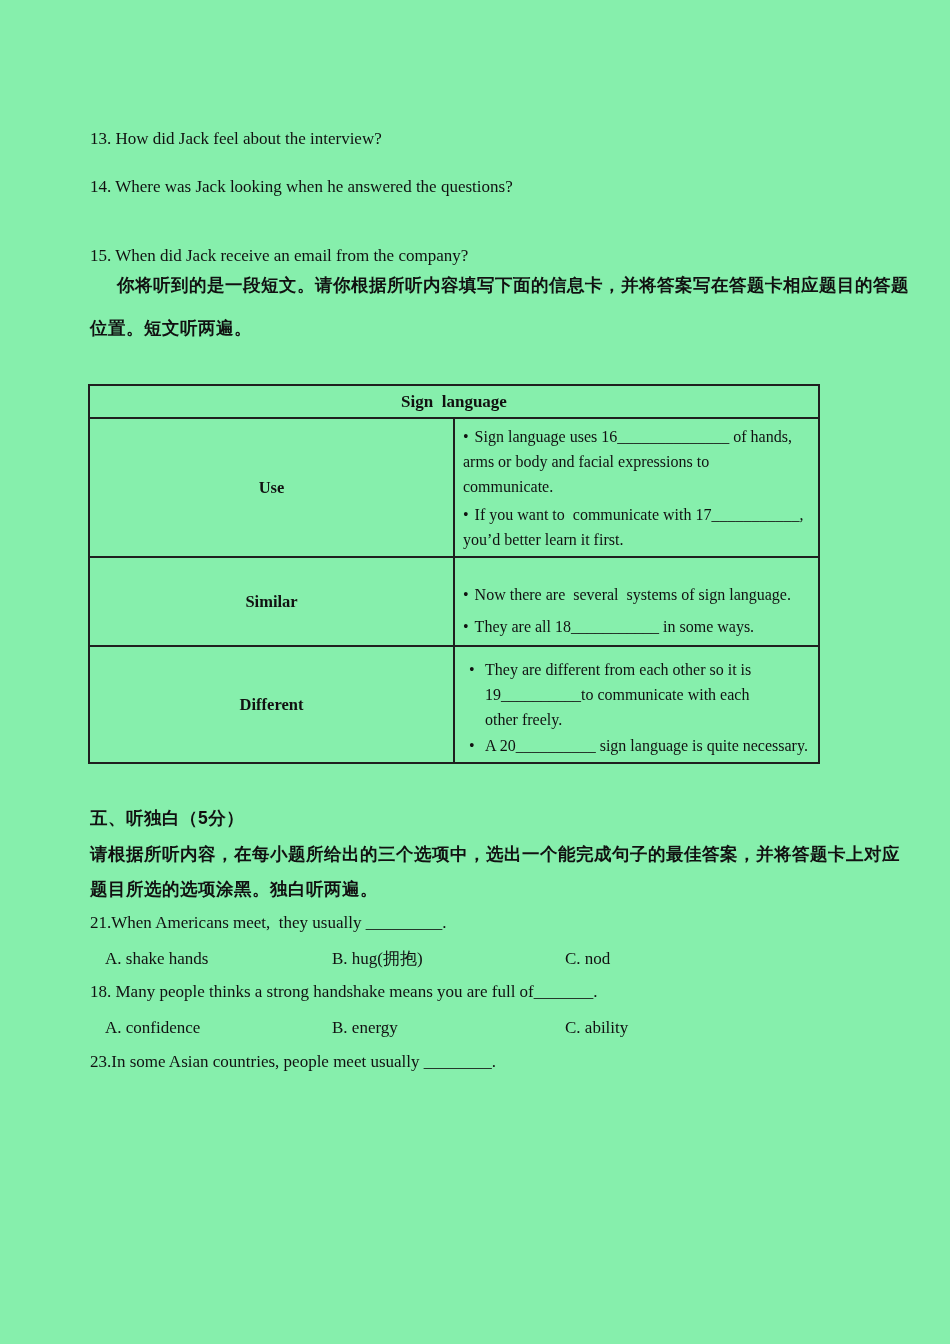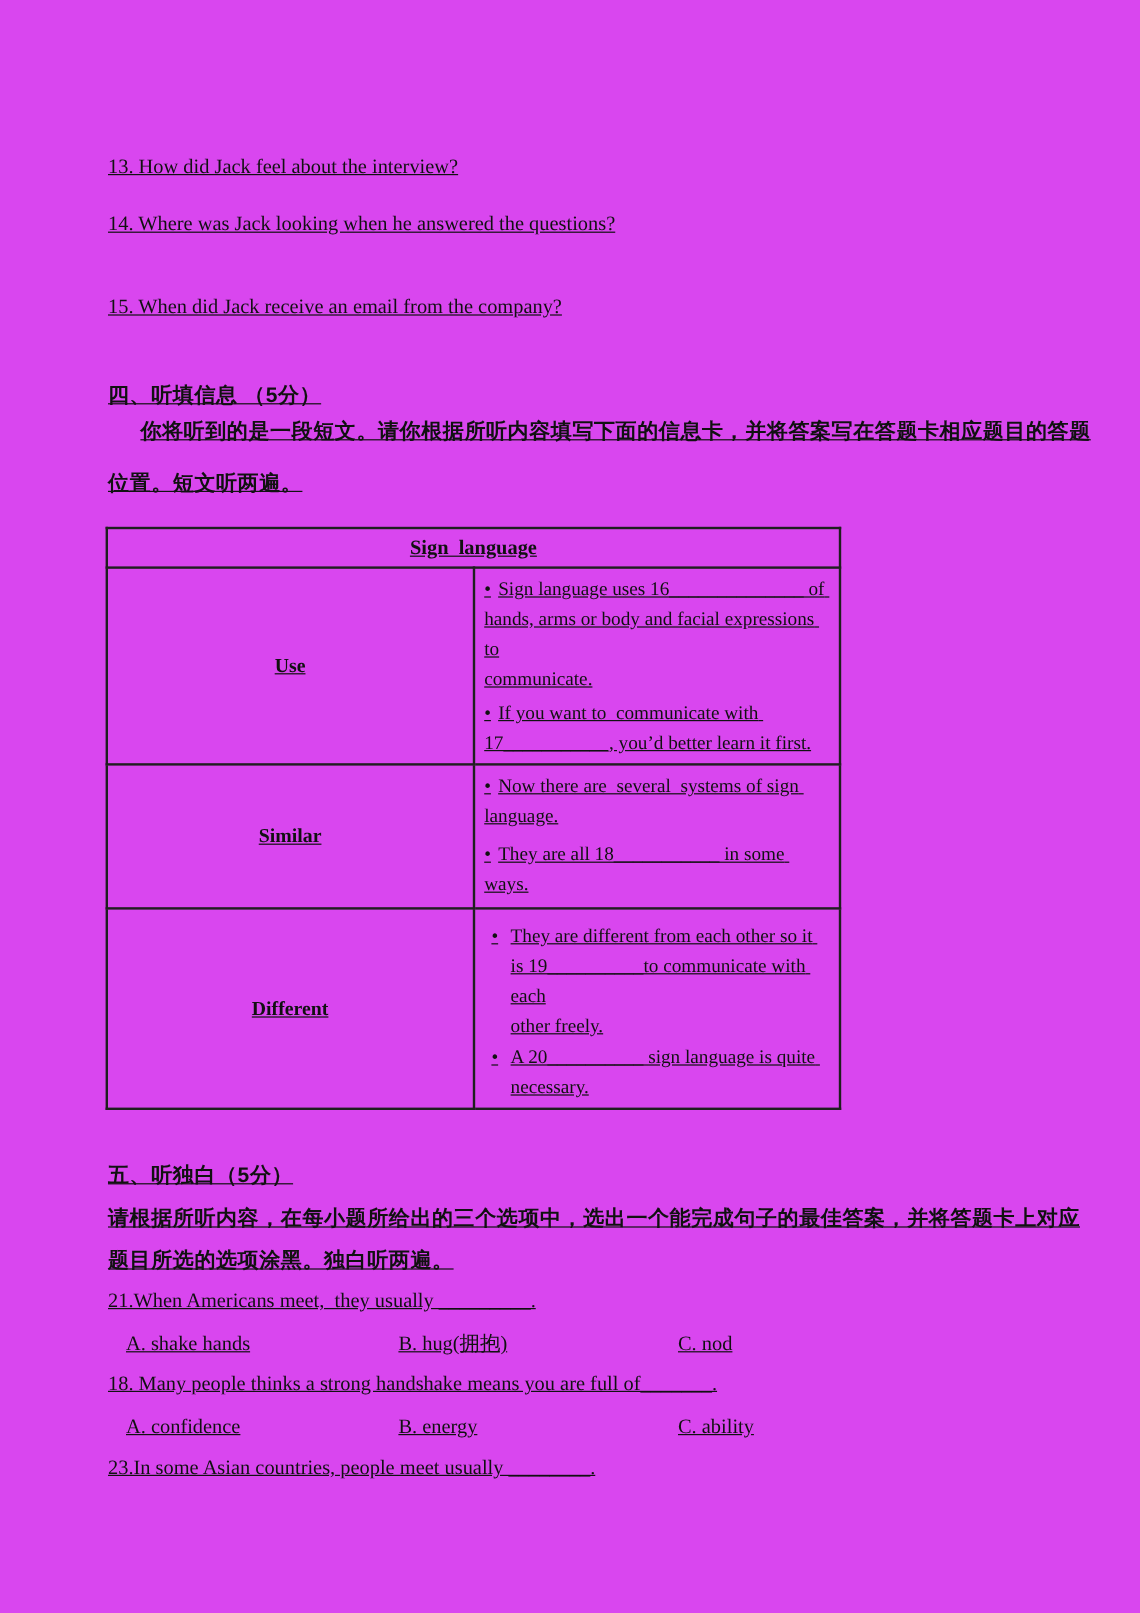--- a/index.html
+++ b/index.html
@@ -1,26 +1,25 @@
 <!DOCTYPE html>
 <html><head>
 <meta charset="utf-8">
 <style>
   html, body { margin: 0; padding: 0; background: #ffffff; }
   .page {
     position: relative;
     width: 950px;
     height: 1344px;
-    background: #d946ef;
+    background: #86efac;
     box-sizing: border-box;
     padding: 0 88px 0 90px;
     overflow: hidden;
     color: #111111;
     font-family: "Liberation Serif", serif;
-    text-decoration: underline;
   }
   .eq {
     font-size: 17px;
     line-height: 22px;
     white-space: pre-wrap;
   }
   .zh {
     font-family: "Liberation Sans", sans-serif;
     font-weight: 700;
     font-size: 17.5px;
@@ -30,22 +29,22 @@
   }
   .q13 { margin-top: 128px; }
   .q14 { margin-top: 26px; }
   .q15 { margin-top: 47px; }
   .sec4-heading { margin-top: 50px; }
   .s4-line1 { margin-top: 6px; padding-left: 27px; }
   .s4-line2 { margin-top: 19px; }
 
   table.card {
     border-collapse: collapse;
-    width: 613px;
-    margin-top: 25px;
+    width: 732px;
+    margin-top: 44px;
     margin-left: -2px;
     table-layout: fixed;
   }
   .card td { border: 2px solid #1f1f1f; padding: 0; vertical-align: middle; }
   .card-title-cell { height: 31px; }
   .card-title {
     text-align: center;
     font-weight: 700;
     font-size: 17px;
     white-space: pre;
@@ -53,21 +52,21 @@
   .label-cell { width: 155px; text-align: center; }
   .row-label { font-weight: 700; font-size: 16.5px; }
   .content-cell { vertical-align: top; }
   .cell-inner {
     display: flex;
     flex-direction: column;
     box-sizing: border-box;
     padding: 5px 8px 4px 8px;
   }
   .cell-use { min-height: 82px; }
-  .cell-similar { min-height: 87px; justify-content: space-between; padding-bottom: 6px; border-radius: 18px; }
+  .cell-similar { min-height: 87px; justify-content: flex-end; padding-bottom: 6px; border-radius: 18px; }
   .cell-different { min-height: 82px; padding-top: 10px; padding-left: 14px; }
   .bullet {
     font-size: 16px;
     line-height: 25px;
     white-space: pre-wrap;
   }
   .cell-use .bullet + .bullet { margin-top: 3px; }
   .cell-similar .bullet + .bullet { margin-top: 7px; }
   .cell-different .bullet + .bullet { margin-top: 1px; }
   .bmark { margin-right: 6px; }
@@ -90,21 +89,20 @@
 </style>
 </head>
 <body>
 
 <div class="page">
 
   <div class="eq q13">13. How did Jack feel about the interview?</div>
   <div class="eq q14">14. Where was Jack looking when he answered the questions?</div>
   <div class="eq q15">15. When did Jack receive an email from the company?</div>
 
-  <div class="zh sec4-heading">四、听填信息 （5分）</div>
   <div class="zh s4-line1">你将听到的是一段短文。请你根据所听内容填写下面的信息卡，并将答案写在答题卡相应题目的答题</div>
   <div class="zh s4-line2">位置。短文听两遍。</div>
 
   <table class="card">
     <tbody>
         <tr>
       <td colspan="2" class="card-title-cell">
         <div class="card-title">Sign  language</div>
       </td>
     </tr>

